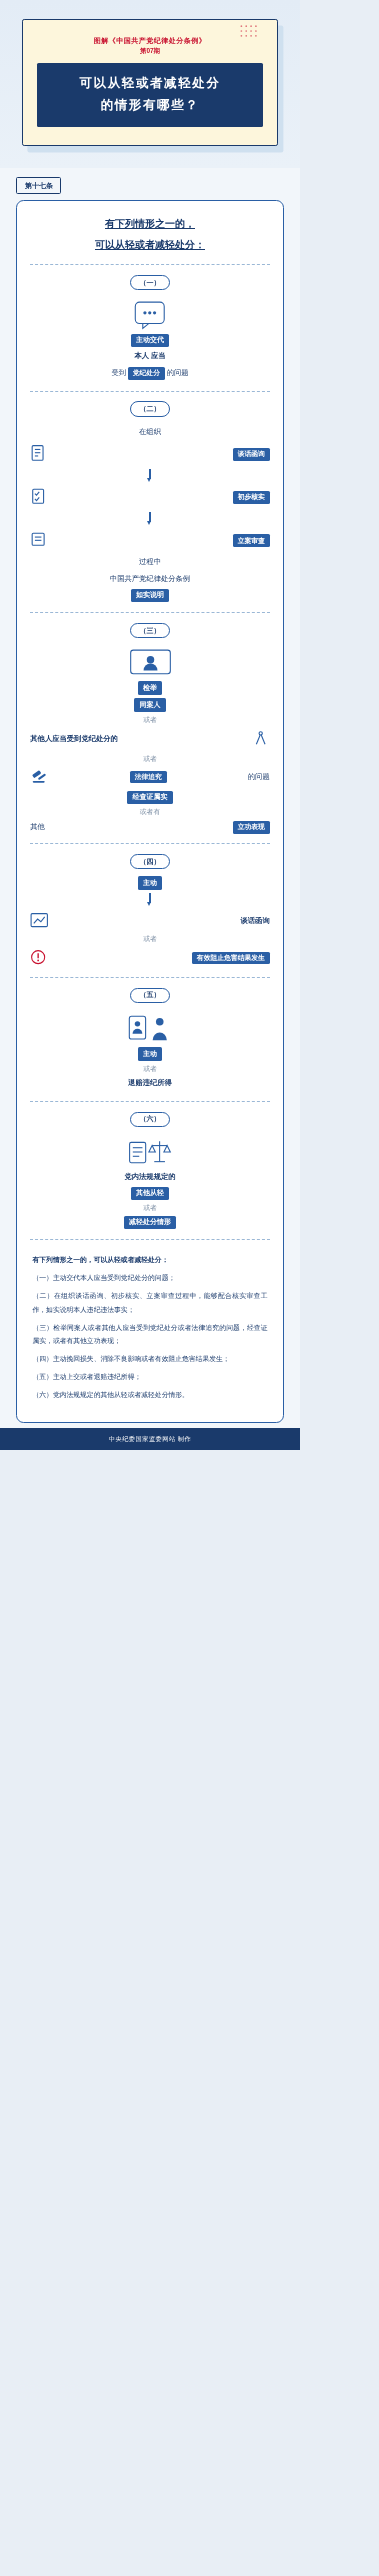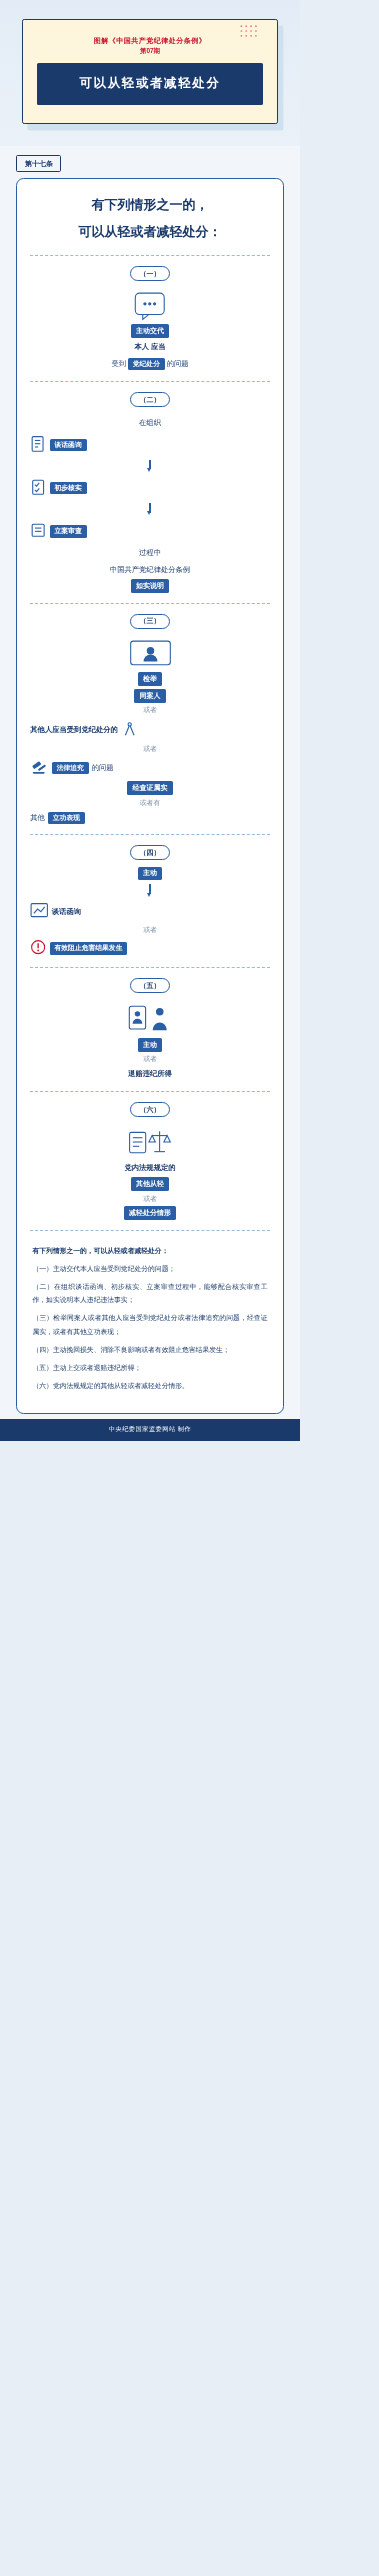--- a/index.html
+++ b/index.html
@@ -94,24 +94,25 @@
     margin-bottom: 5.4px;
   }
   .main-card {
     border: 1.1px solid #2a5fa5;
     border-radius: 7.6px;
     background: #ffffff;
     padding: 12px 13px 14px 13px;
   }
   .lead {
     text-align: center;
-    font-size: 13px;
+    font-size: 10px;
     line-height: 2.1;
     color: #1a3a6b;
     font-weight: bold;
+    text-decoration: underline;
   }
   .dashed {
     border: 0;
     border-top: 0.8px dashed #9bb8d6;
     margin: 9.8px 0;
   }
 
   
   .sec { text-align: center; }
   .sec-num {
@@ -161,21 +162,21 @@
     width: 1.1px; height: 9.8px; background: #2a5fa5;
   }
   .arrow:after {
     content: "";
     position: absolute; left: 0px; top: 8.7px;
     border-left: 2.7px solid transparent;
     border-right: 2.7px solid transparent;
     border-top: 4.9px solid #2a5fa5;
   }
   .icon-row {
-    display: flex; align-items: center; justify-content: flex-start;
+    display: flex; align-items: center; justify-content: space-between;
     gap: 3px; margin: 4.3px 0;
   }
   .icon-row .txt { font-size: 7.3px; color: #1a3a6b; }
   .icon-row .txt.b { font-weight: bold; }
   .ico { display: inline-block; vertical-align: middle; }
   .center-ico { display: flex; justify-content: center; margin: 3.3px 0; }
 
   
   .summary {
     padding: 3.3px 2.2px 2.2px 2.2px;
@@ -218,20 +219,21 @@
           <circle cx="4" cy="22" r="1.6"></circle>
             <circle cx="13" cy="22" r="1.6"></circle>
             <circle cx="22" cy="22" r="1.6"></circle>
             <circle cx="31" cy="22" r="1.6"></circle>
         </g>
       </svg>
       <div class="header-topline">图解《中国共产党纪律处分条例》</div>
       <div class="header-issue">第07期</div>
       <div class="header-title-box">
         <div class="l1">可以从轻或者减轻处分</div>
+        <div class="l2">的情形有哪些？</div>
       </div>
     </div>
   </div>
 
   <div class="body-wrap">
 
     <div class="article-tag">第十七条</div>
 
     <div class="main-card">
 

